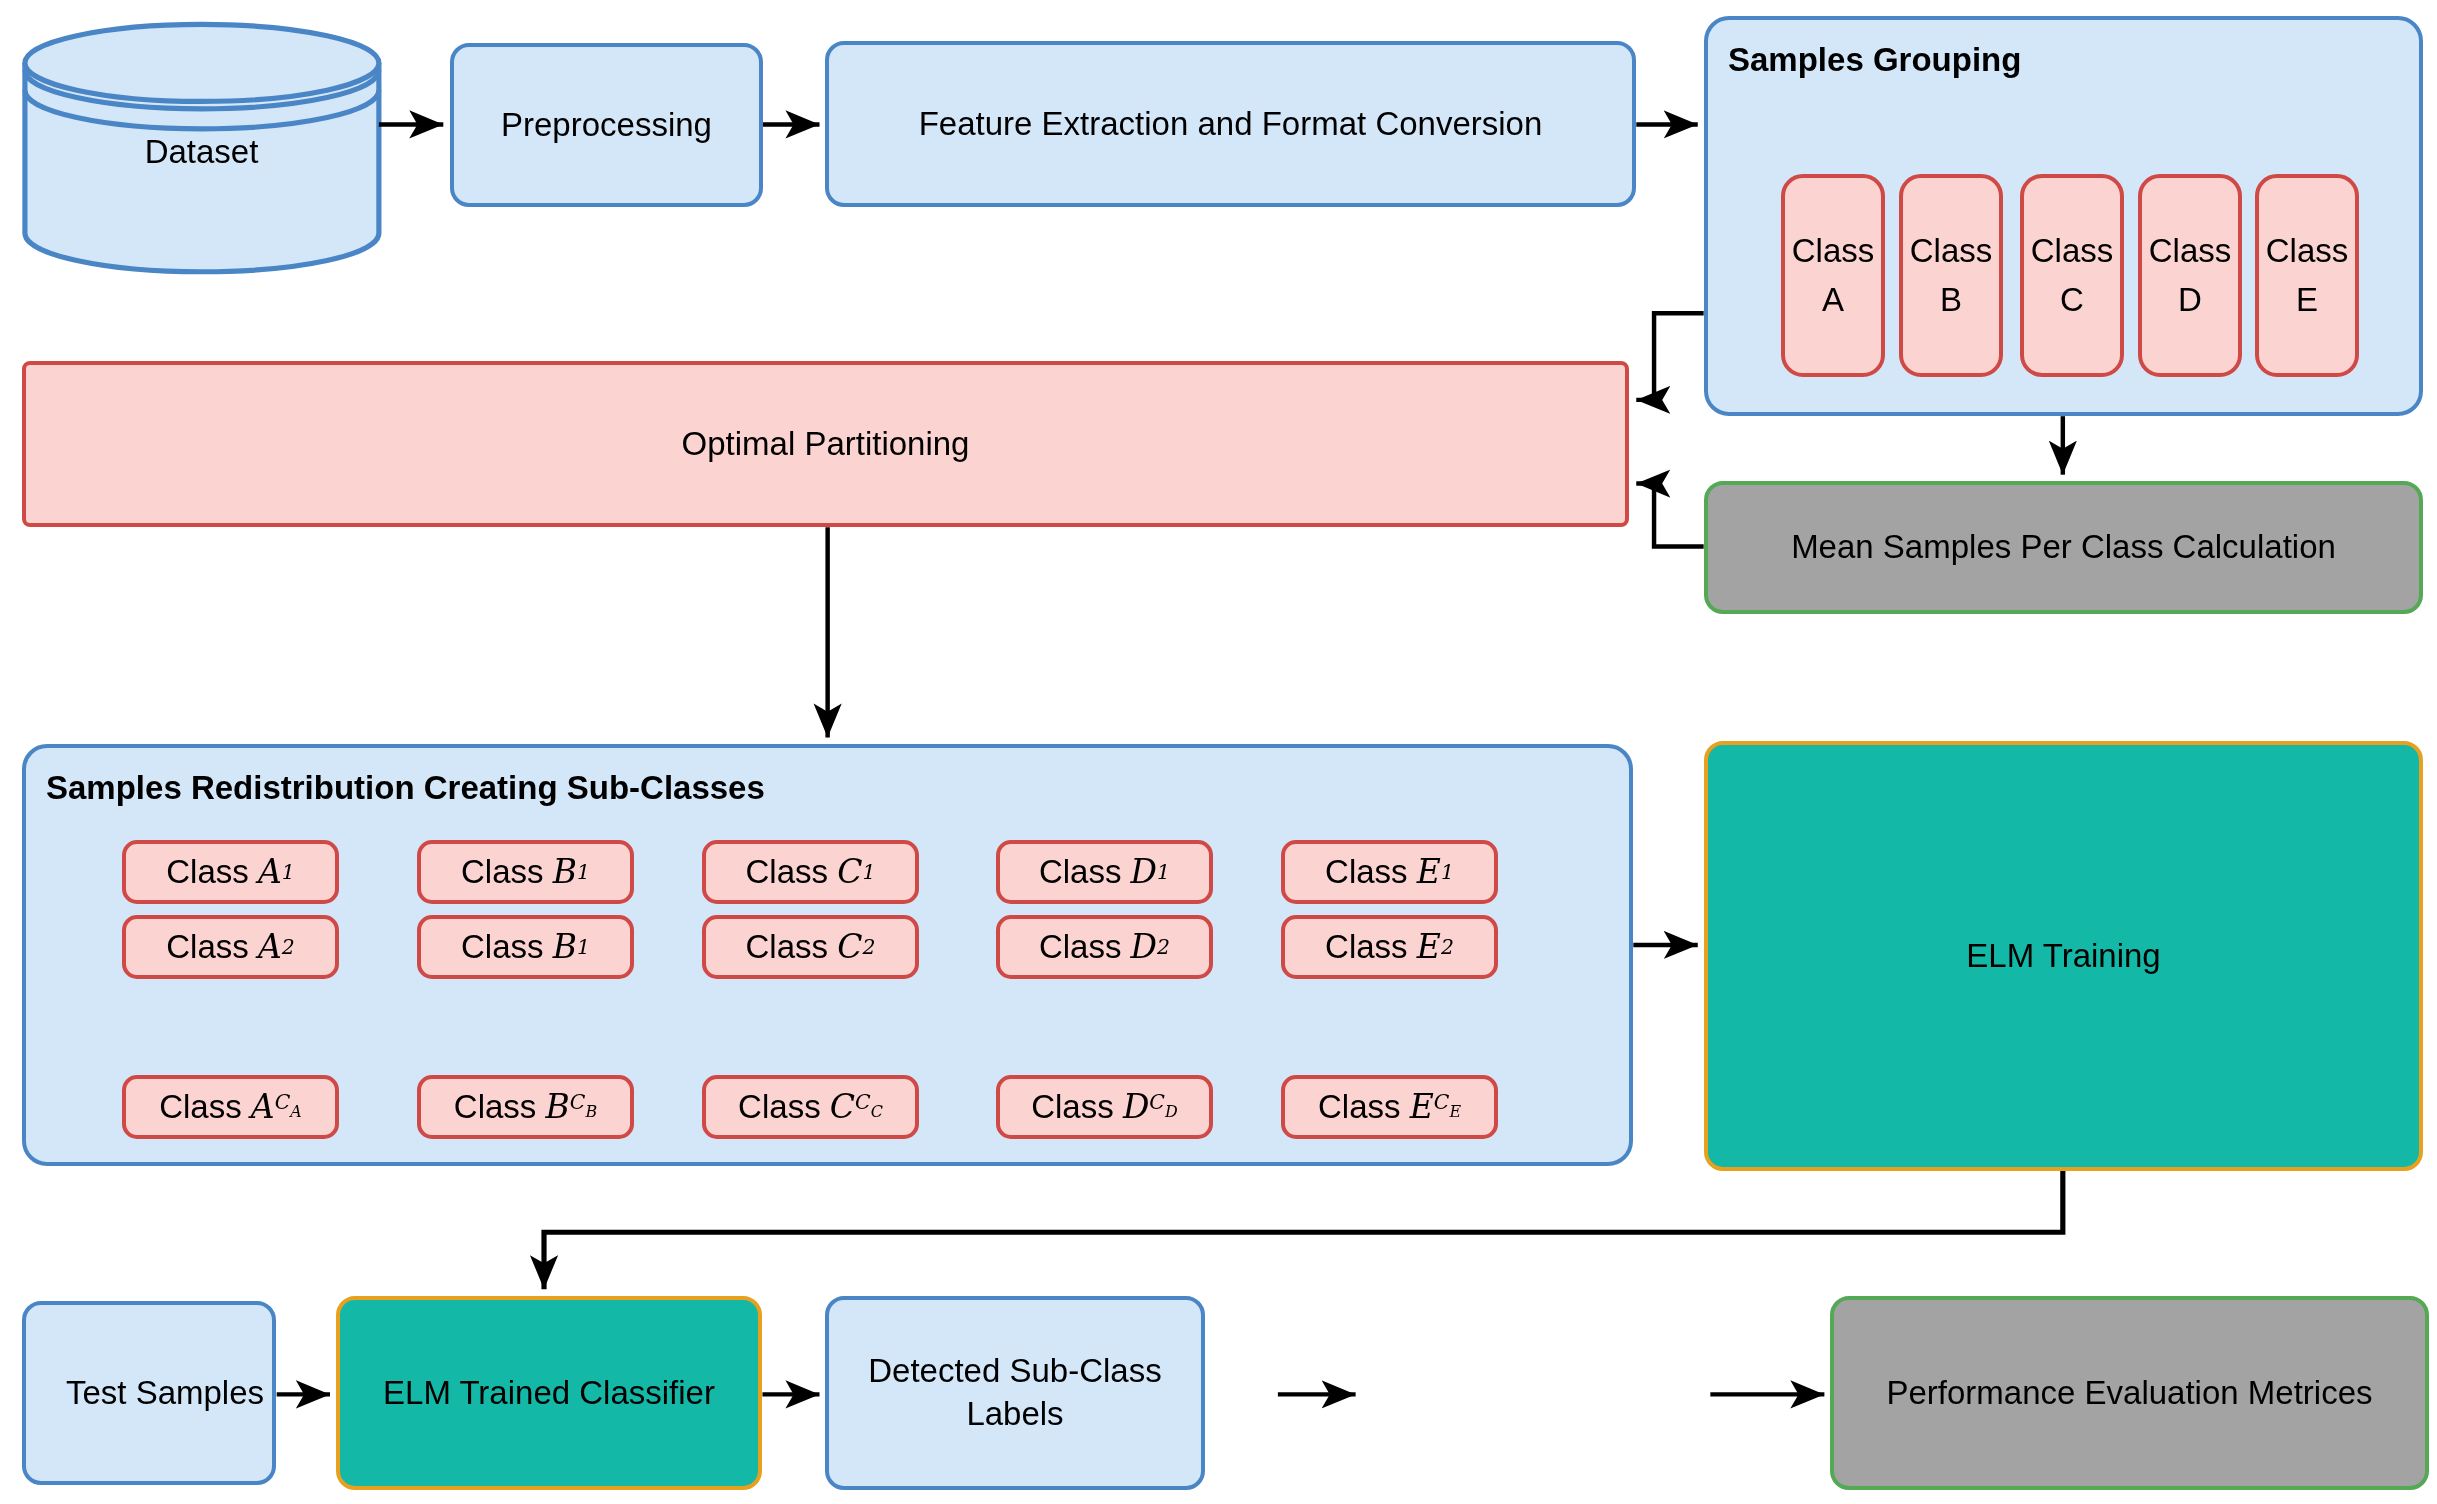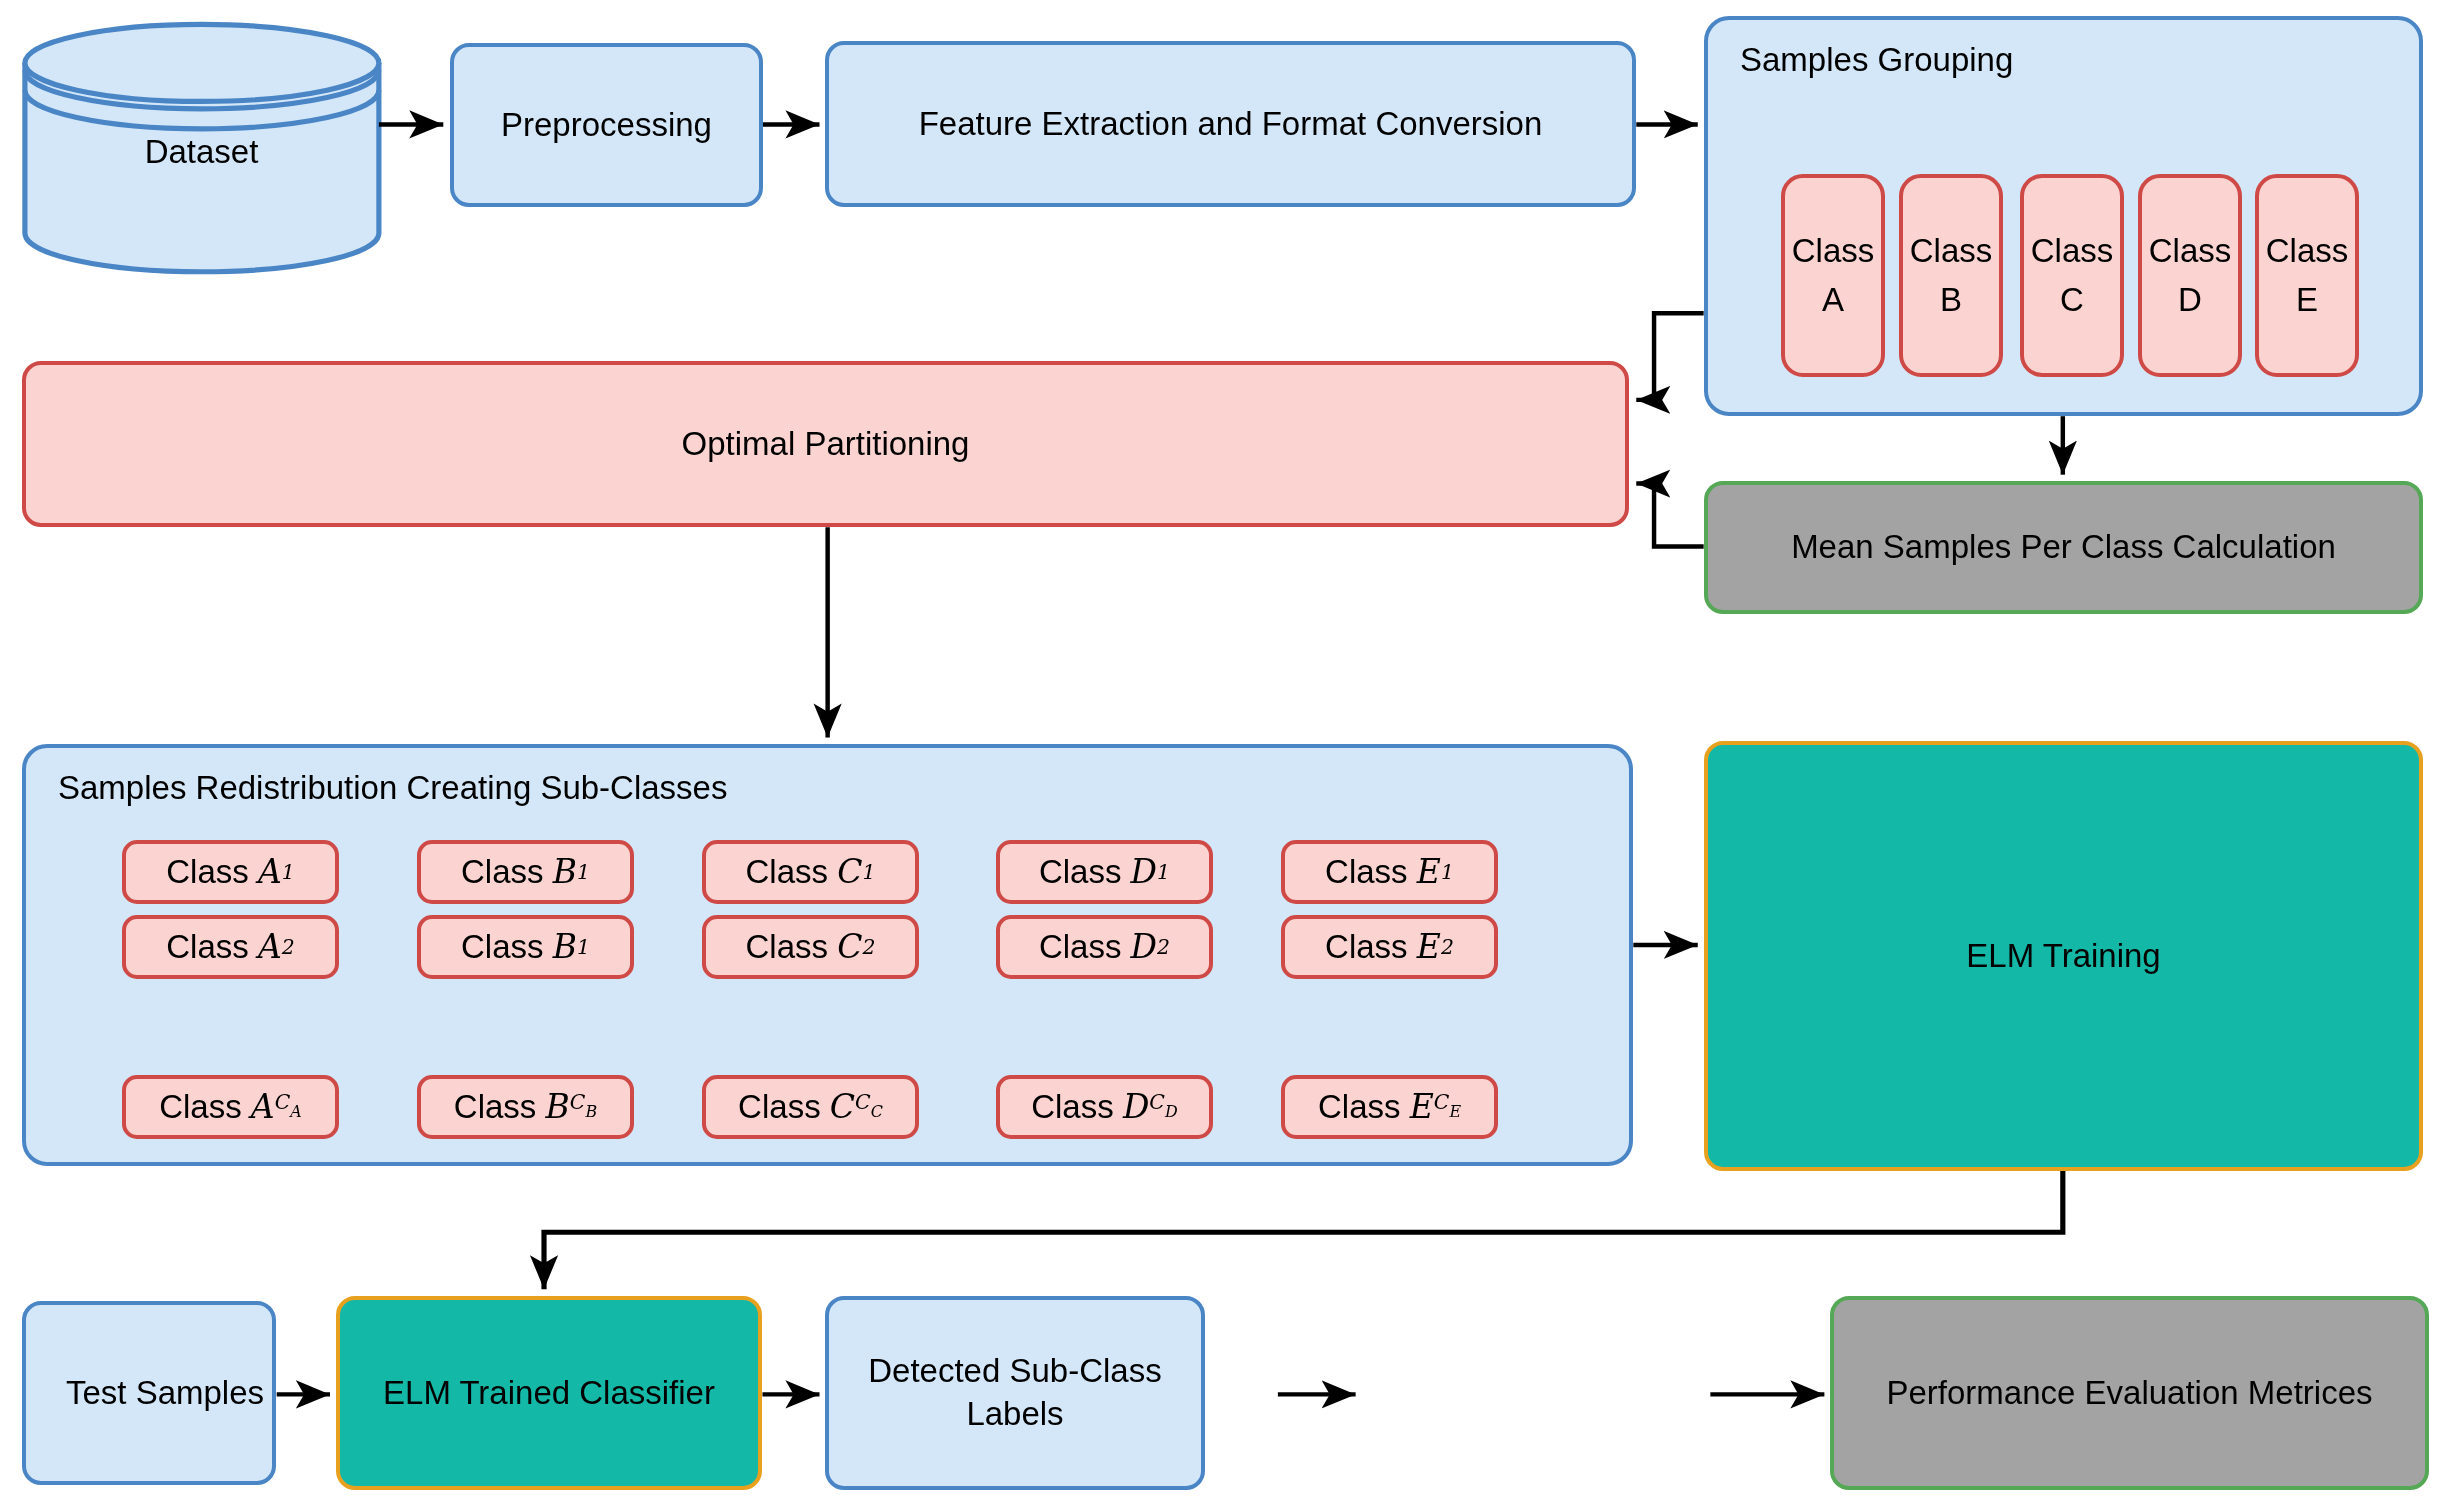--- a/index.html
+++ b/index.html
@@ -6,21 +6,21 @@
     font-family:"Liberation Sans", sans-serif;color:#000;}
   #canvas{position:relative;width:2438px;height:1504px;background:#ffffff;}
   svg.layer{position:absolute;left:0;top:0;width:2438px;height:1504px;}
   .box{position:absolute;box-sizing:border-box;display:flex;align-items:center;justify-content:center;
     text-align:center;font-size:33px;line-height:1.3;}
   .blue{background:#d4e7f9;border:4.4px solid #4a86c6;border-radius:19px;}
   .red{background:#fbd3d1;border:4.4px solid #cf4a46;border-radius:19px;}
   .green{background:#a3a3a3;border:4.4px solid #55a855;border-radius:19px;}
   .orange{background:#14b8a6;border:4.4px solid #e7a11f;border-radius:19px;}
   .container{justify-content:flex-start;align-items:flex-start;border-radius:25px;}
-  .ctitle{position:absolute;left:32px;top:19px;font-size:33px;white-space:nowrap;}
+  .ctitle{position:absolute;left:20px;top:19px;font-size:33px;white-space:nowrap;font-weight:bold;}
   .vclass{flex-direction:column;border-radius:22px;line-height:1.5;}
   .sub-box{border-radius:15px;font-size:33px;white-space:nowrap;}
   .m{font-family:"DejaVu Serif", serif;font-style:italic;}
   sub{font-size:0.62em;line-height:0;vertical-align:-0.35em;}
   sub sub{font-size:0.78em;vertical-align:-0.5em;}
   .cyl-label{position:absolute;display:flex;align-items:center;justify-content:center;font-size:33px;}
   .wrap2{padding:0 22px;}
 </style>
 </head>
 <body>
@@ -92,21 +92,21 @@
     <div class="box red vclass" style="left:430px;top:154px;width:104px;height:203px;">
       <span>Class</span>
       <span>D</span>
     </div>
     <div class="box red vclass" style="left:547px;top:154px;width:104px;height:203px;">
       <span>Class</span>
       <span>E</span>
     </div>
   </div>
 
-  <div class="box red" style="left:22px;top:361px;width:1607px;height:166px;">
+  <div class="box red" style="left:22px;top:361px;width:1607px;height:166px;border-radius:8px;">
     <span>Optimal Partitioning</span>
   </div>
 
   <div class="box green" style="left:1704px;top:481px;width:719px;height:133px;">
     <span>Mean Samples Per Class Calculation</span>
   </div>
 
   <div class="box blue container" style="left:22px;top:744px;width:1611px;height:422px;">
     <span class="ctitle">Samples Redistribution Creating Sub-Classes</span>
 

